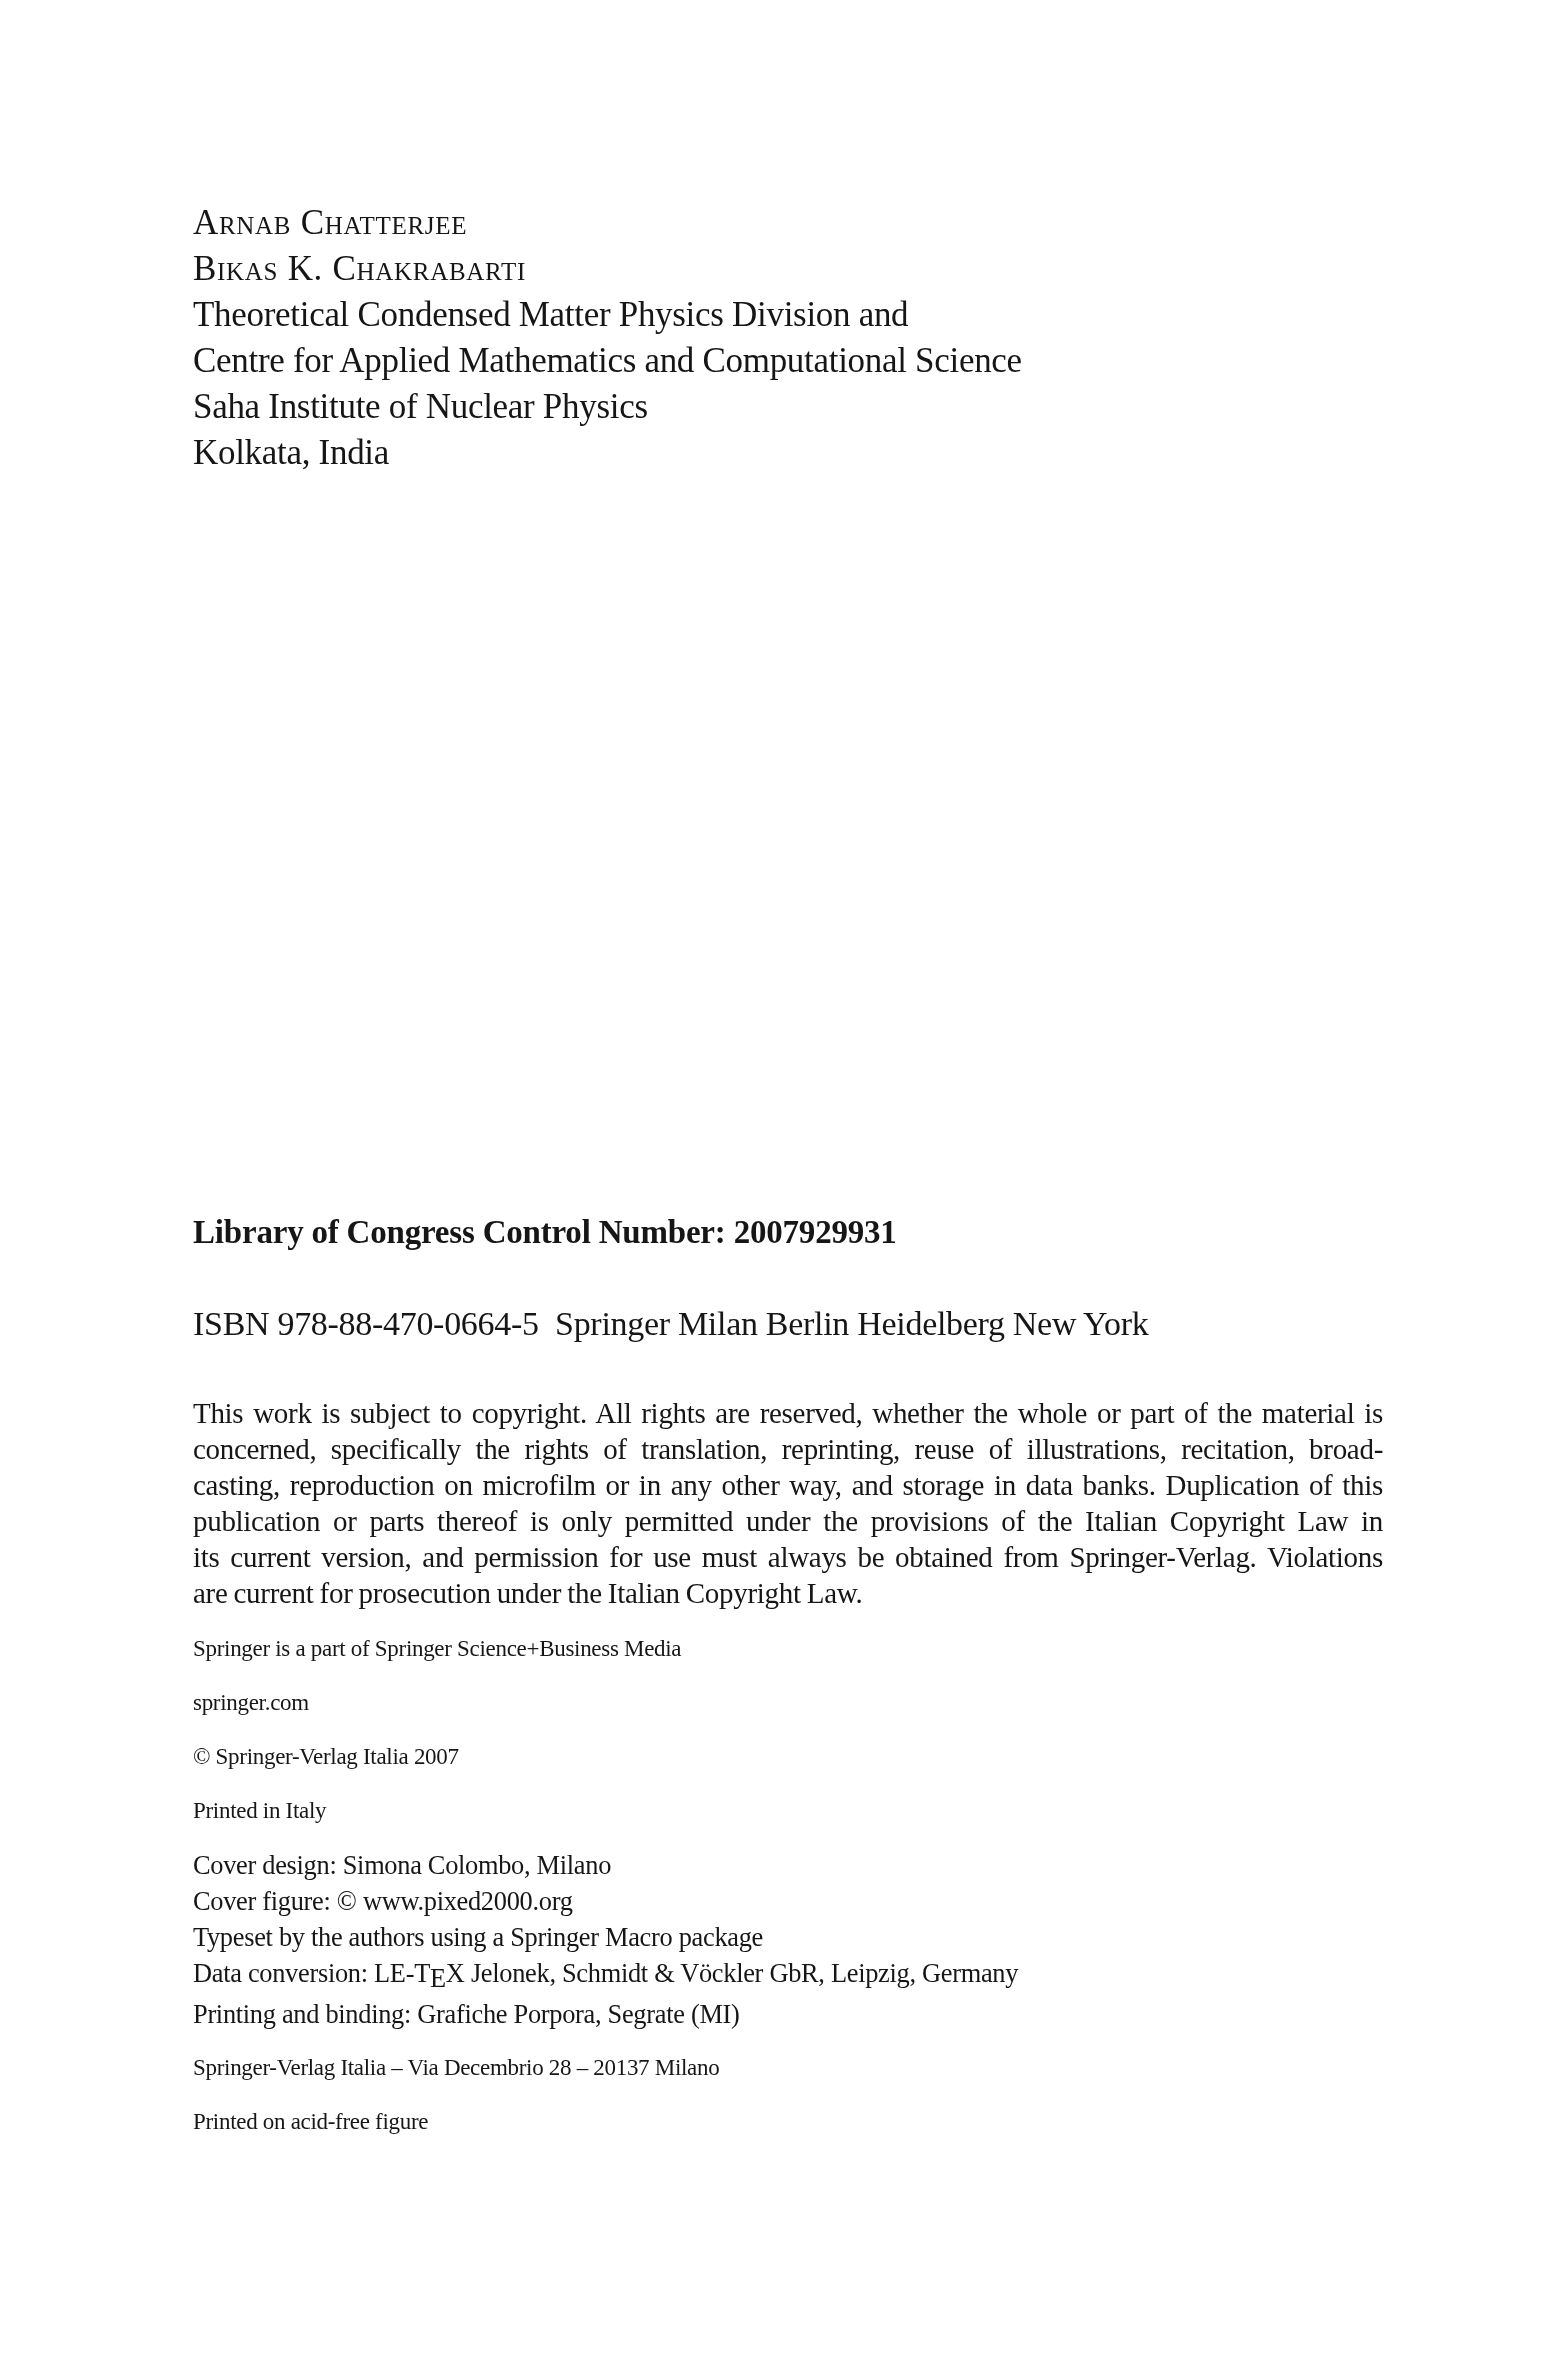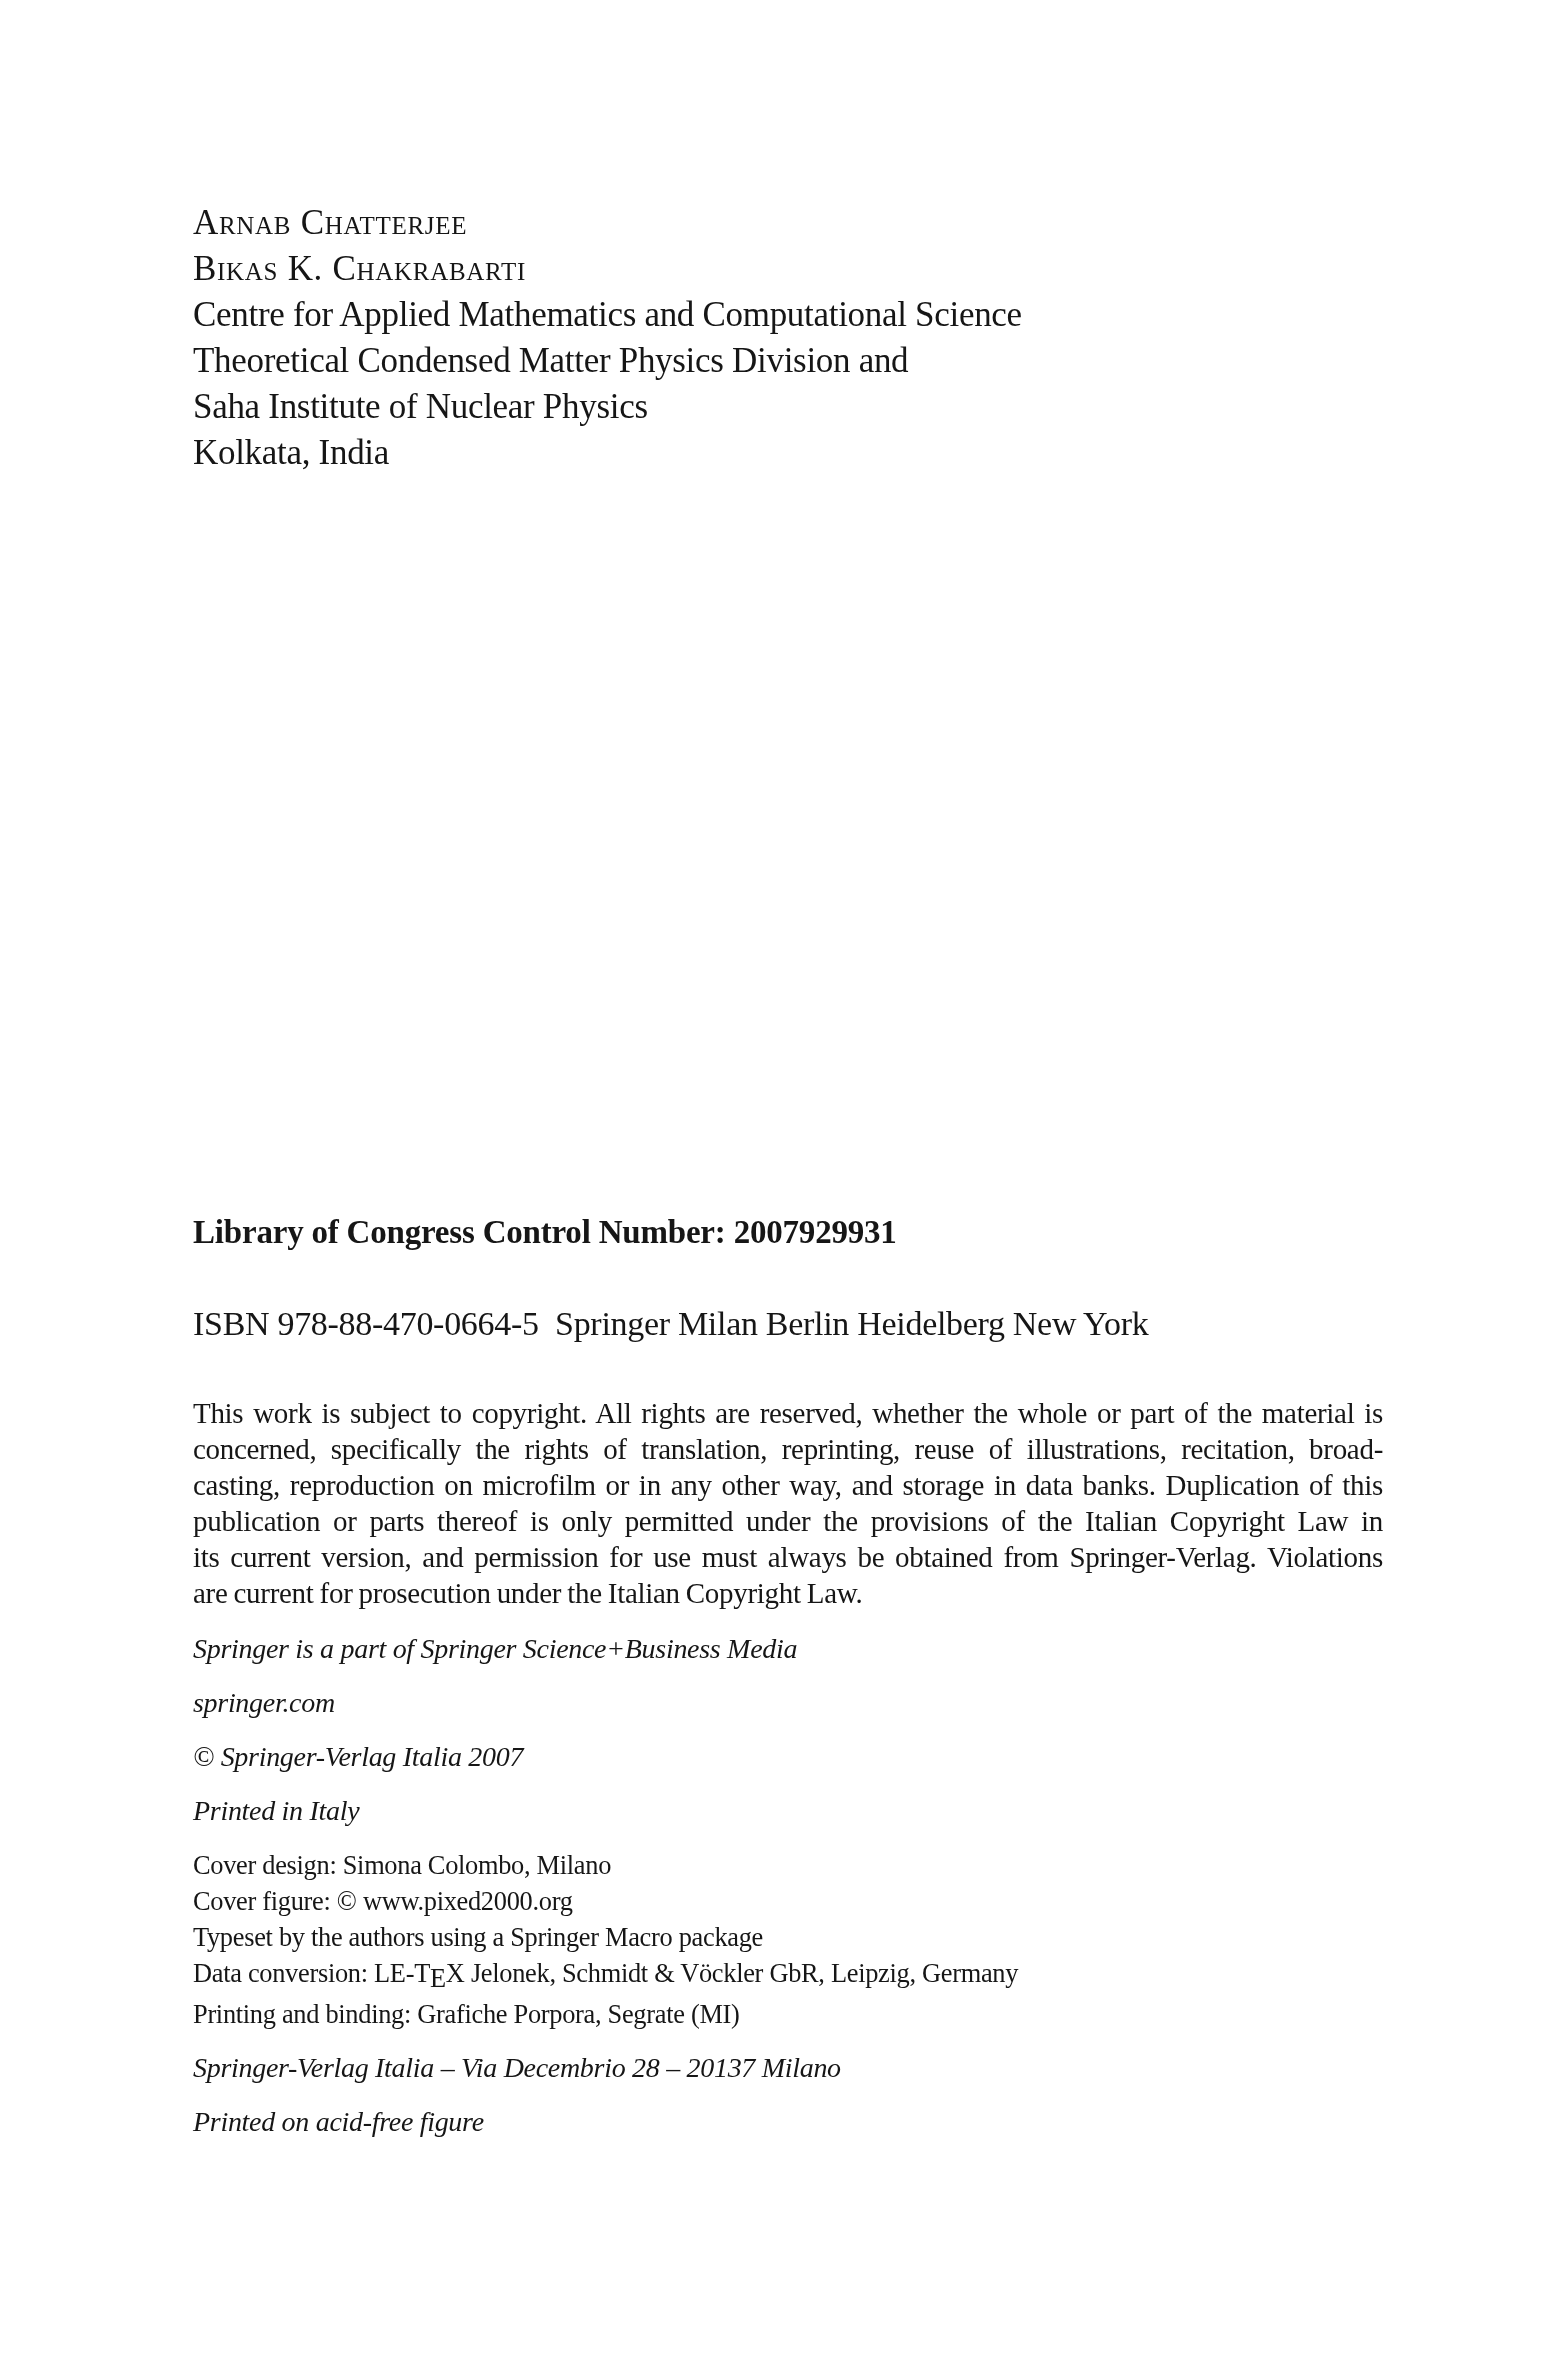--- a/index.html
+++ b/index.html
@@ -53,25 +53,24 @@
     line-height: 36px;
     letter-spacing: -0.3px;
     word-spacing: -0.9px;
   }
   .copyright-para .jline {
     white-space: nowrap;
     text-align: justify;
     text-align-last: justify;
   }
   .body-line {
-    font-size: 28px;
+    font-size: 23px;
     line-height: 36px;
     letter-spacing: -0.3px;
     margin-top: 18px;
-    font-style: italic;
   }
   .first-after-para {
     margin-top: 19.6px;
   }
   .credits-block {
     margin-top: 18px;
     font-size: 26.4px;
     line-height: 36px;
     letter-spacing: -0.3px;
   }
@@ -84,22 +83,22 @@
   }
 </style>
 </head>
 <body>
 
 <div class="page-content">
 
   <div class="author-block">
     <div class="author-name">Arnab Chatterjee</div>
     <div class="author-name">Bikas K. Chakrabarti</div>
+    <div>Theoretical Condensed Matter Physics Division and</div>
     <div>Centre for Applied Mathematics and Computational Science</div>
-    <div>Theoretical Condensed Matter Physics Division and</div>
     <div>Saha Institute of Nuclear Physics</div>
     <div>Kolkata, India</div>
   </div>
 
   <div class="loc-line">Library of Congress Control Number: 2007929931</div>
 
   <div class="isbn-line">ISBN 978-88-470-0664-5  Springer Milan Berlin Heidelberg New York</div>
 
   <div class="copyright-para">
     <div class="jline">This work is subject to copyright. All rights are reserved, whether the whole or part of the material is</div>

